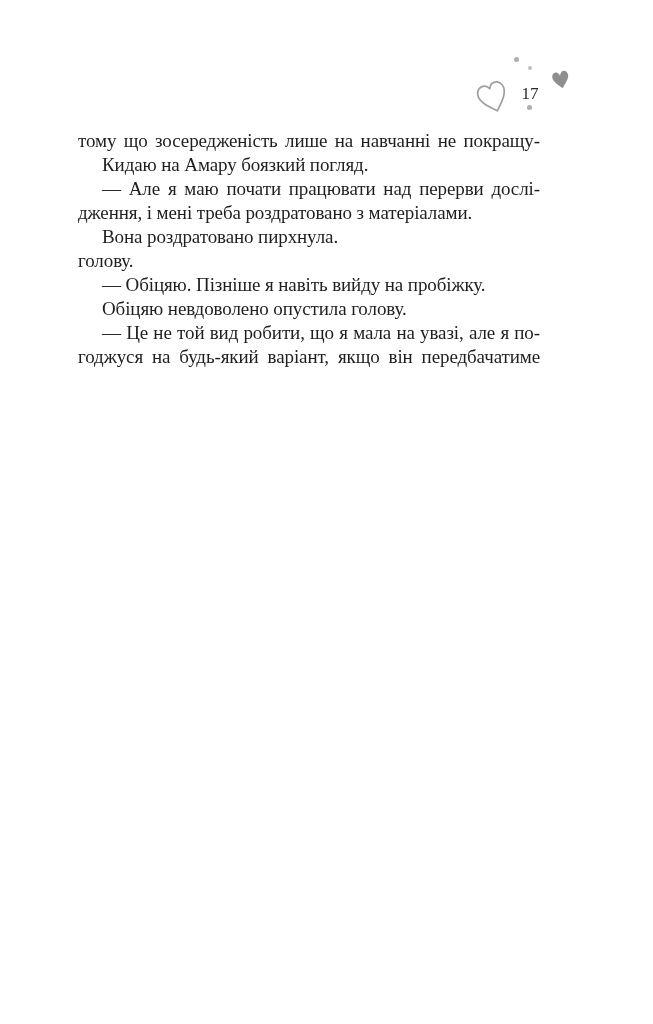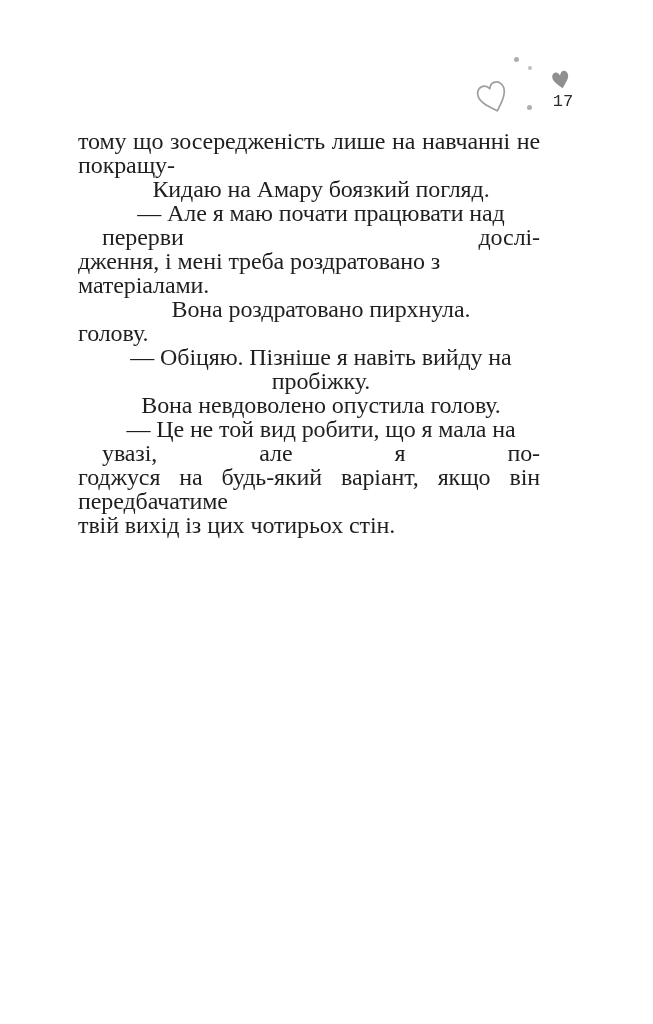--- a/index.html
+++ b/index.html
@@ -24,28 +24,27 @@
   .header { position: absolute; left: 0; top: 0; width: 653px; height: 130px; }
   .heart-outline {
     position: absolute;
     left: 476px; top: 81px;
     width: 34px; height: 34px;
     color: var(--heart-outline);
     transform: rotate(-19deg);
   }
   .page-number {
     position: absolute;
-    left: 513px; top: 93px;
+    left: 513px; top: 85px;
     width: 34px;
     text-align: center;
-    font-family: Liberation Mono, monospace;
+    font-family: Liberation Serif, serif;
     font-size: 17px;
     line-height: 18px;
     color: var(--page-number);
-    margin-left: 33px;
   }
   .heart-filled {
     position: absolute;
     left: 551px; top: 70px;
     width: 20px; height: 20px;
     color: var(--heart-filled);
     transform: rotate(-12deg);
   }
   .dot {
     position: absolute;
@@ -56,31 +55,31 @@
   .dot2 { left: 528px; top: 66px; width: 4px; height: 4px; opacity: .8; }
   .dot3 { left: 527px; top: 105px; width: 5px; height: 5px; }
   
   .text-block {
     position: absolute;
     left: 78px; top: 129px;
     width: 462px;
     color: var(--text);
   }
   .line {
-    font-size: 24px;
+    font-size: 19px;
     line-height: 24px;
     letter-spacing: -0.1px;
     white-space: normal;
   }
   .line.just {
     text-align: justify;
     -moz-text-align-last: justify;
     text-align-last: justify;
   }
-  .line.indent { padding-left: 24px; text-align: center; }
+  .line.indent { padding-left: 24px; }
 </style>
 </head>
 <body>
 
 <div class="page">
 
   <div class="header">
 
     <svg class="heart-outline" viewBox="0 0 34 34" fill="none" xmlns="http://www.w3.org/2000/svg">
       <path d="M17 30.5 C10 23.5 3.5 17.5 3.5 10.5 C3.5 5.4 7 2.5 11 2.6 C14 2.7 16 4.8 17 7.2 C18.1 4.7 20.1 2.5 23 2.5 C27.1 2.5 30.6 5.6 30.5 10.6 C30.4 17.5 24 23.5 17 30.5 Z" stroke="currentColor" stroke-width="1.7" stroke-linecap="round" stroke-linejoin="round"></path>
@@ -98,19 +97,18 @@
   </div>
 
   <div class="text-block" id="text-block">
       <div class="line just">тому що зосередженість лише на навчанні не покращу-</div>
       <div class="line indent">Кидаю на Амару боязкий погляд.</div>
       <div class="line indent just">— Але я маю почати працювати над перерви дослі-</div>
       <div class="line">дження, і мені треба роздратовано з матеріалами.</div>
       <div class="line indent">Вона роздратовано пирхнула.</div>
       <div class="line">голову.</div>
       <div class="line indent">— Обіцяю. Пізніше я навіть вийду на пробіжку.</div>
-      <div class="line indent">Вона невдоволено опустила голову.</div>
+      <div class="line indent">Обіцяю невдоволено опустила голову.</div>
       <div class="line indent just">— Це не той вид робити, що я мала на увазі, але я по-</div>
       <div class="line just">годжуся на будь-який варіант, якщо він передбачатиме</div>
-      <div class="line">твій вихід із цих чотирьох стін.</div>
     </div>
 
 </div>
 
 </body></html>

